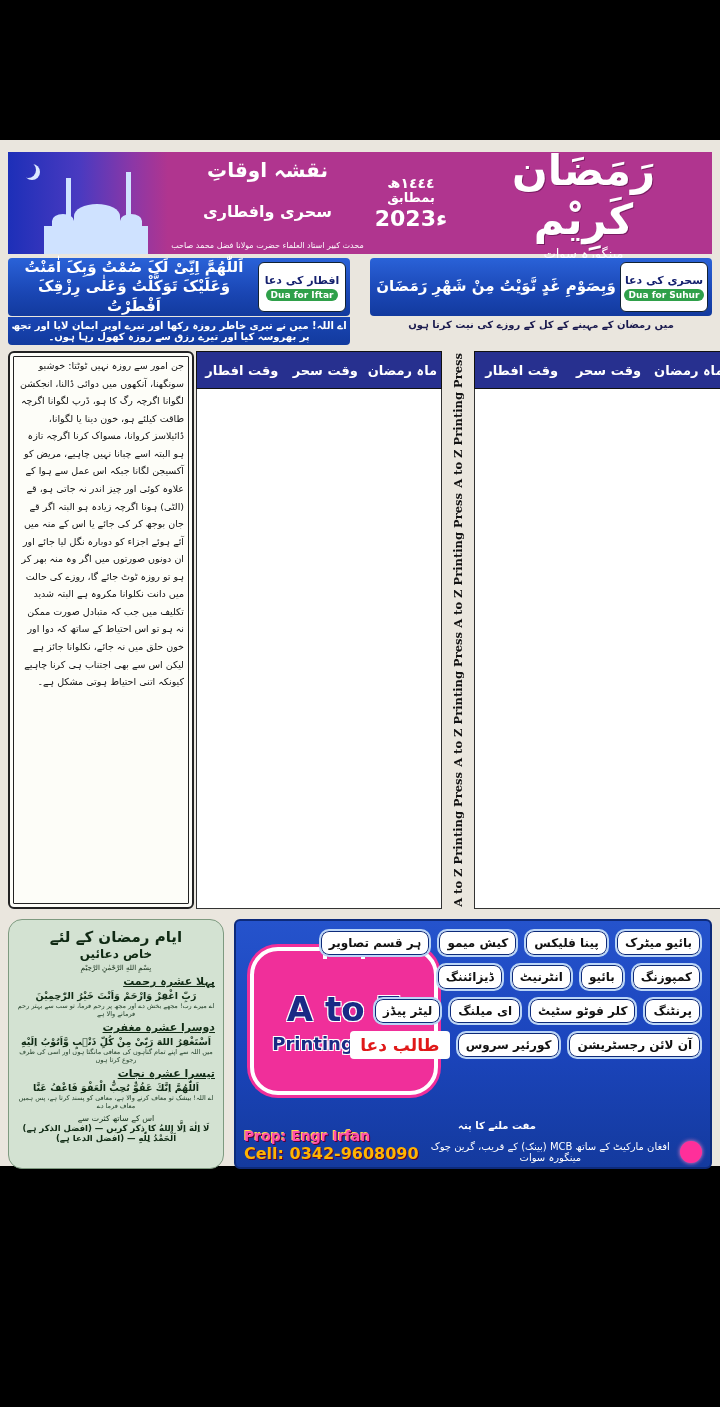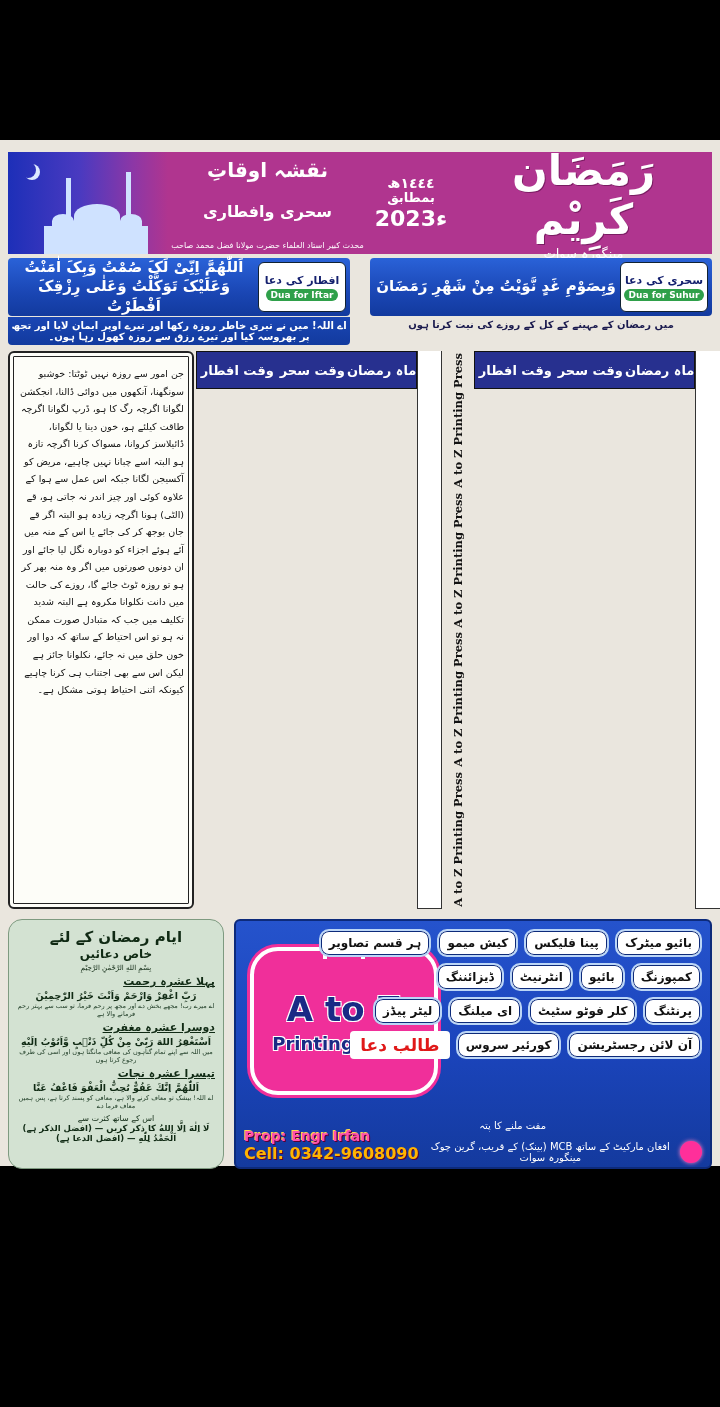--- a/index.html
+++ b/index.html
@@ -46,23 +46,23 @@
   .dua-arabic{flex:1;text-align:center;font-size:15px;font-weight:bold;direction:rtl;
     padding:0 96px 0 6px;line-height:1.3;}
   .dua-trans{font-size:10px;text-align:center;padding:3px 2px;direction:rtl;font-weight:bold;}
   .trans-dark{color:#1a1a4e;}
   .trans-blue{background:linear-gradient(180deg,#1a46b4,#123a9e);color:#fff;border-radius:0 0 4px 4px;margin-top:1px;}
 
   
   .main{display:flex;margin-top:6px;height:558px;gap:2px;}
   .notes{flex:0 0 166px;background:#fdfdf8;border:2px solid #222;border-radius:6px;
     outline:1px solid #222;outline-offset:-6px;
-    padding:12px 8px;direction:rtl;font-size:9.5px;line-height:1.85;text-align:right;
+    padding:4px 8px;direction:rtl;font-size:9.5px;line-height:1.85;text-align:right;
     color:#111;overflow:hidden;}
-  .tablewrap{display:flex;flex-direction:row;}
+  .tablewrap{display:flex;flex-direction:column;}
   .t-left{flex:0 0 246px;}
   .t-right{flex:0 0 256px;}
   .t-head{display:grid;grid-template-columns:1.8fr 1.55fr 1.55fr;height:36px;background:#27308f;
     color:#fff;font-weight:bold;font-size:13px;align-items:center;text-align:center;direction:ltr;
     border:1px solid #111;}
   .t-body{flex:1;display:flex;flex-direction:column;border:1px solid #333;border-top:none;background:#fff;}
   .strip{flex:0 0 28px;display:flex;flex-direction:column;justify-content:space-around;align-items:center;background:transparent;}
   .strip span{writing-mode:vertical-rl;transform:rotate(180deg);font-size:11.5px;font-weight:bold;
     color:#111;white-space:nowrap;font-family:"DejaVu Serif","Liberation Serif",serif;}
 
@@ -95,21 +95,21 @@
     display:flex;flex-direction:column;gap:6px;}
   .svc-row{display:flex;gap:6px;justify-content:flex-start;}
   .pill{background:#fff;border:2px solid #bcd6f6;border-radius:10px;box-shadow:0 0 0 1px #0d2a7a inset;
     padding:5px 8px;font-size:12px;font-weight:bold;color:#111;white-space:nowrap;flex:1;text-align:center;}
   .talib{background:#fff;border-radius:4px;padding:4px 10px;color:#e01818;font-size:17px;
     font-weight:bold;white-space:nowrap;flex:0 0 auto;}
   .ad-foot{position:absolute;left:8px;right:8px;bottom:4px;color:#fff;}
   .prop{color:#ff4fae;font-size:14px;font-weight:bold;
     text-shadow:1px 1px 0 #5a0030, -1px -1px 0 #ffd84a;}
   .cell{color:#ffb400;font-size:16px;font-weight:bold;text-shadow:1px 1px 0 #5a0030;}
-  .free{position:absolute;right:164px;bottom:36px;color:#fff;font-size:10px;direction:rtl;font-weight:normal;}
+  .free{position:absolute;right:174px;bottom:36px;color:#fff;font-size:10px;direction:rtl;font-weight:bold;}
   .addr{display:flex;align-items:center;justify-content:space-between;direction:rtl;gap:6px;}
   .addr .logo{width:22px;height:22px;border-radius:50%;background:#ff2f9a;flex:0 0 auto;
     box-shadow:0 0 4px #ff7fc4;}
   .addr .txt{flex:1;font-size:10px;text-align:center;direction:rtl;}
   .footrow{display:flex;justify-content:space-between;align-items:flex-end;}
 </style>
 </head>
 <body>
 
 <div class="stage">

